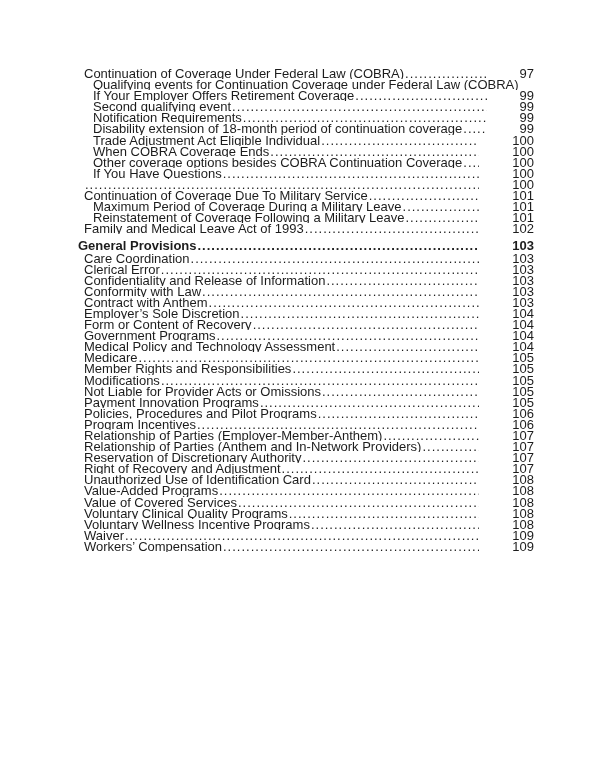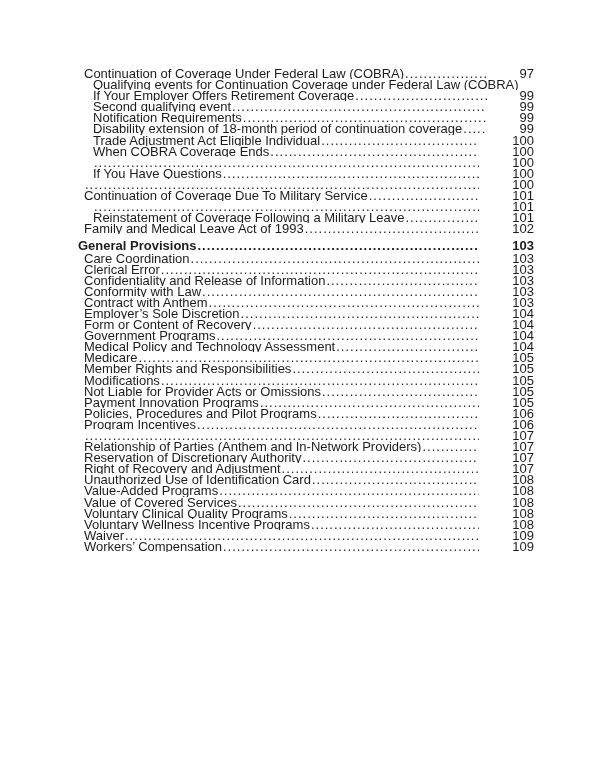--- a/index.html
+++ b/index.html
@@ -104,38 +104,40 @@
         <span class="title">Trade Adjustment Act Eligible Individual</span>
         <span class="leader"></span>
         <span class="pagenum">100</span>
       </div>
       <div class="row lvl2">
         <span class="title">When COBRA Coverage Ends</span>
         <span class="leader"></span>
         <span class="pagenum">100</span>
       </div>
       <div class="row lvl2">
+        <span class="title">Other coverage options besides COBRA Continuation Coverage</span>
         <span class="leader"></span>
         <span class="pagenum">100</span>
       </div>
       <div class="row lvl2">
         <span class="title">If You Have Questions</span>
         <span class="leader"></span>
         <span class="pagenum">100</span>
       </div>
       <div class="row lvl1">
         <span class="leader"></span>
         <span class="pagenum">100</span>
       </div>
       <div class="row lvl1">
         <span class="title">Continuation of Coverage Due To Military Service</span>
         <span class="leader"></span>
         <span class="pagenum">101</span>
       </div>
       <div class="row lvl2">
+        <span class="title">Maximum Period of Coverage During a Military Leave</span>
         <span class="leader"></span>
         <span class="pagenum">101</span>
       </div>
       <div class="row lvl2">
         <span class="title">Reinstatement of Coverage Following a Military Leave</span>
         <span class="leader"></span>
         <span class="pagenum">101</span>
       </div>
       <div class="row lvl1">
         <span class="title">Family and Medical Leave Act of 1993</span>
@@ -221,20 +223,21 @@
         <span class="title">Policies, Procedures and Pilot Programs</span>
         <span class="leader"></span>
         <span class="pagenum">106</span>
       </div>
       <div class="row lvl1">
         <span class="title">Program Incentives</span>
         <span class="leader"></span>
         <span class="pagenum">106</span>
       </div>
       <div class="row lvl1">
+        <span class="title">Relationship of Parties (Employer-Member-Anthem)</span>
         <span class="leader"></span>
         <span class="pagenum">107</span>
       </div>
       <div class="row lvl1">
         <span class="title">Relationship of Parties (Anthem and In-Network Providers)</span>
         <span class="leader"></span>
         <span class="pagenum">107</span>
       </div>
       <div class="row lvl1">
         <span class="title">Reservation of Discretionary Authority</span>

